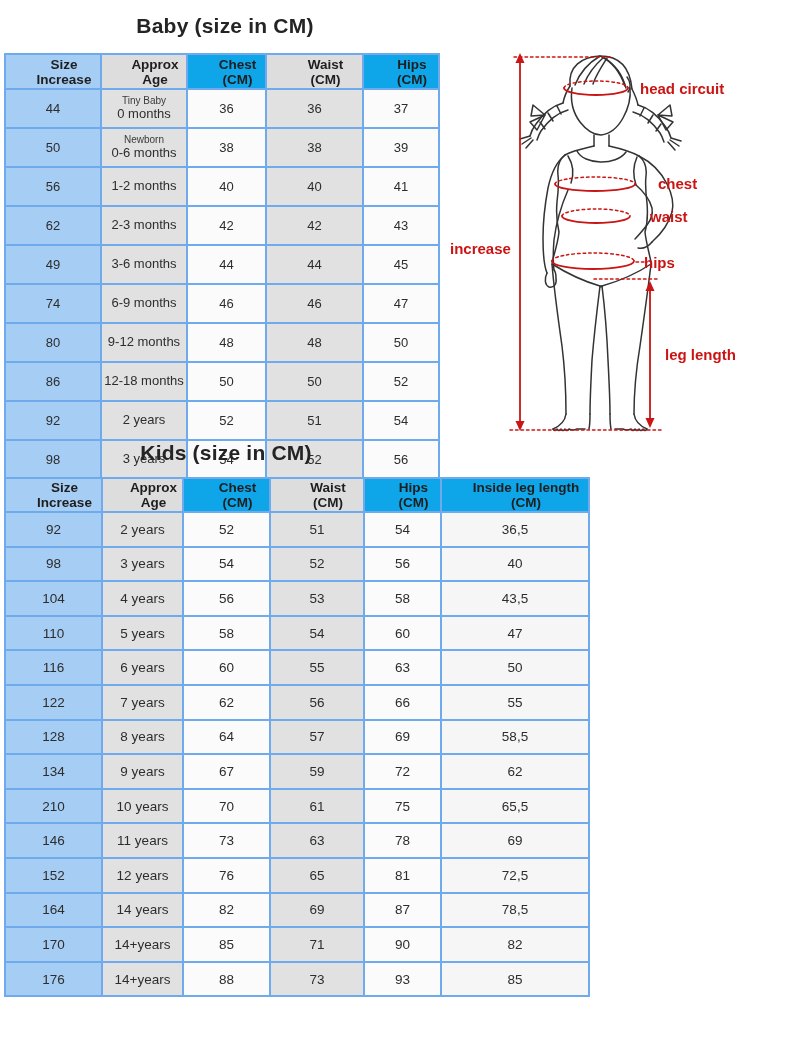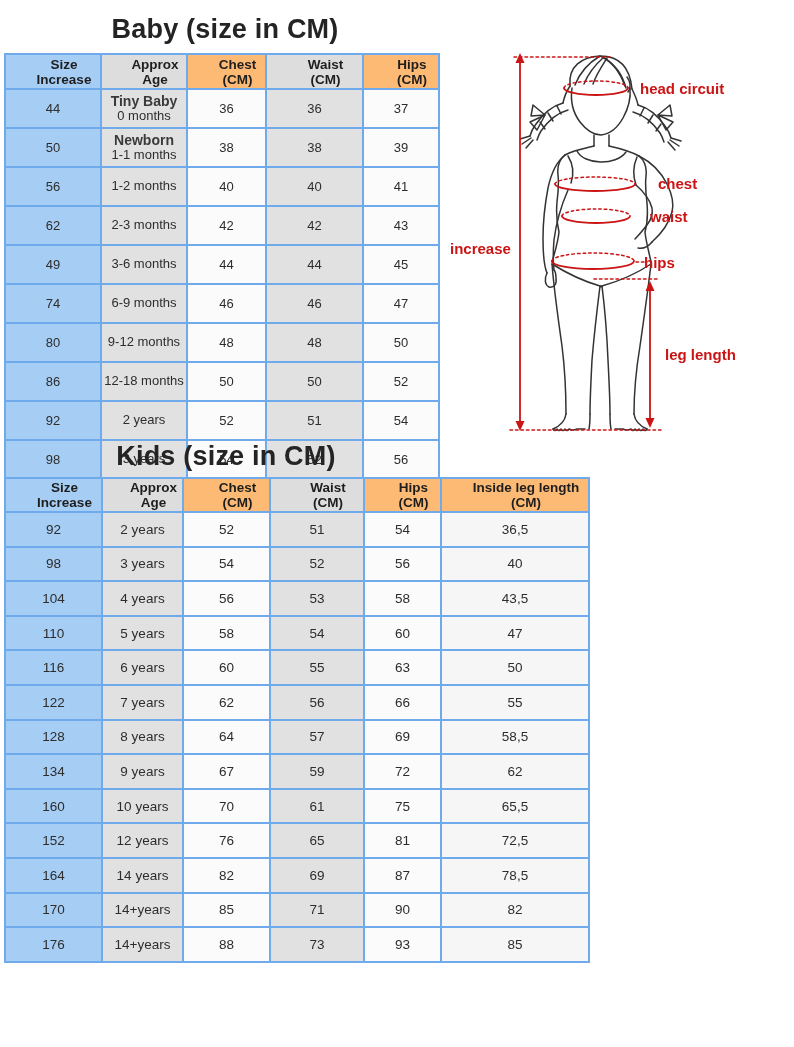--- a/index.html
+++ b/index.html
@@ -3,21 +3,21 @@
 <meta charset="utf-8">
 <style>
   html,body{margin:0;padding:0;}
   body{
     width:794px;height:1047px;background:#ffffff;position:relative;
     font-family:"Liberation Sans",sans-serif;color:#2d2d2d;
     -webkit-font-smoothing:antialiased;
   }
   .title{
     position:absolute;margin:0;text-align:center;
-    font-size:27px;font-weight:700;color:#242424;letter-spacing:.2px;
+    font-size:21px;font-weight:700;color:#242424;letter-spacing:.2px;
   }
   .baby-title{left:0;width:450px;top:14px;}
   .kids-title{left:0;width:452px;top:441px;}
 
   table.size-table{
     position:absolute;border-collapse:collapse;table-layout:fixed;
     font-size:13px;color:#2d2d2d;
   }
   table.size-table td,table.size-table th{
     border:2px solid #6fabec;text-align:center;vertical-align:middle;
@@ -30,24 +30,24 @@
   .kids-table{left:4px;top:477px;width:584px;}
   .kids-table thead tr{height:34px;}
   .kids-table tbody tr{height:34.6px;}
   .kids-table tbody td{font-size:13.5px;}
 
   .c-blue{background:#a6cdf4;}
   .c-gray{background:#e1e1e1;}
   .c-light{background:#fbfbfb;}
   .c-light2{background:#f6f6f6;}
   thead .c-gray{background:#dddddd;}
-  thead .c-light,thead .c-light2{background:#fdba74;}
+  thead .c-light,thead .c-light2{background:#0ea5e9;}
 
   .age-cell{line-height:1.15;}
-  .age-note{font-size:14px;color:#3a3a3a;font-weight:bold;}
+  .age-note{font-size:10px;color:#3a3a3a;}
   .age-note:empty{display:none;}
 
   .figure{position:absolute;left:444px;top:42px;width:350px;height:398px;}
   .figure text{font-family:"Liberation Sans",sans-serif;font-weight:700;}
 </style>
 </head>
 <body>
 
 <div>
 
@@ -80,21 +80,21 @@
           </td>
           <td class="c-light">36</td>
           <td class="c-gray">36</td>
           <td class="c-light">37</td>
         </tr>
 
         <tr>
           <td class="c-blue">50</td>
           <td class="c-gray age-cell">
             <div class="age-note">Newborn</div>
-            <div>1-1 months</div>
+            <div>0-6 months</div>
           </td>
           <td class="c-light">38</td>
           <td class="c-gray">38</td>
           <td class="c-light">39</td>
         </tr>
 
         <tr>
           <td class="c-blue">56</td>
           <td class="c-gray age-cell">
 
@@ -389,28 +389,36 @@
         <tr>
           <td class="c-blue">134</td>
           <td class="c-gray">9 years</td>
           <td class="c-light">67</td>
           <td class="c-gray">59</td>
           <td class="c-light">72</td>
           <td class="c-light2">62</td>
         </tr>
 
         <tr>
-          <td class="c-blue">160</td>
+          <td class="c-blue">210</td>
           <td class="c-gray">10 years</td>
           <td class="c-light">70</td>
           <td class="c-gray">61</td>
           <td class="c-light">75</td>
           <td class="c-light2">65,5</td>
         </tr>
 
+        <tr>
+          <td class="c-blue">146</td>
+          <td class="c-gray">11 years</td>
+          <td class="c-light">73</td>
+          <td class="c-gray">63</td>
+          <td class="c-light">78</td>
+          <td class="c-light2">69</td>
+        </tr>
 
         <tr>
           <td class="c-blue">152</td>
           <td class="c-gray">12 years</td>
           <td class="c-light">76</td>
           <td class="c-gray">65</td>
           <td class="c-light">81</td>
           <td class="c-light2">72,5</td>
         </tr>
 

